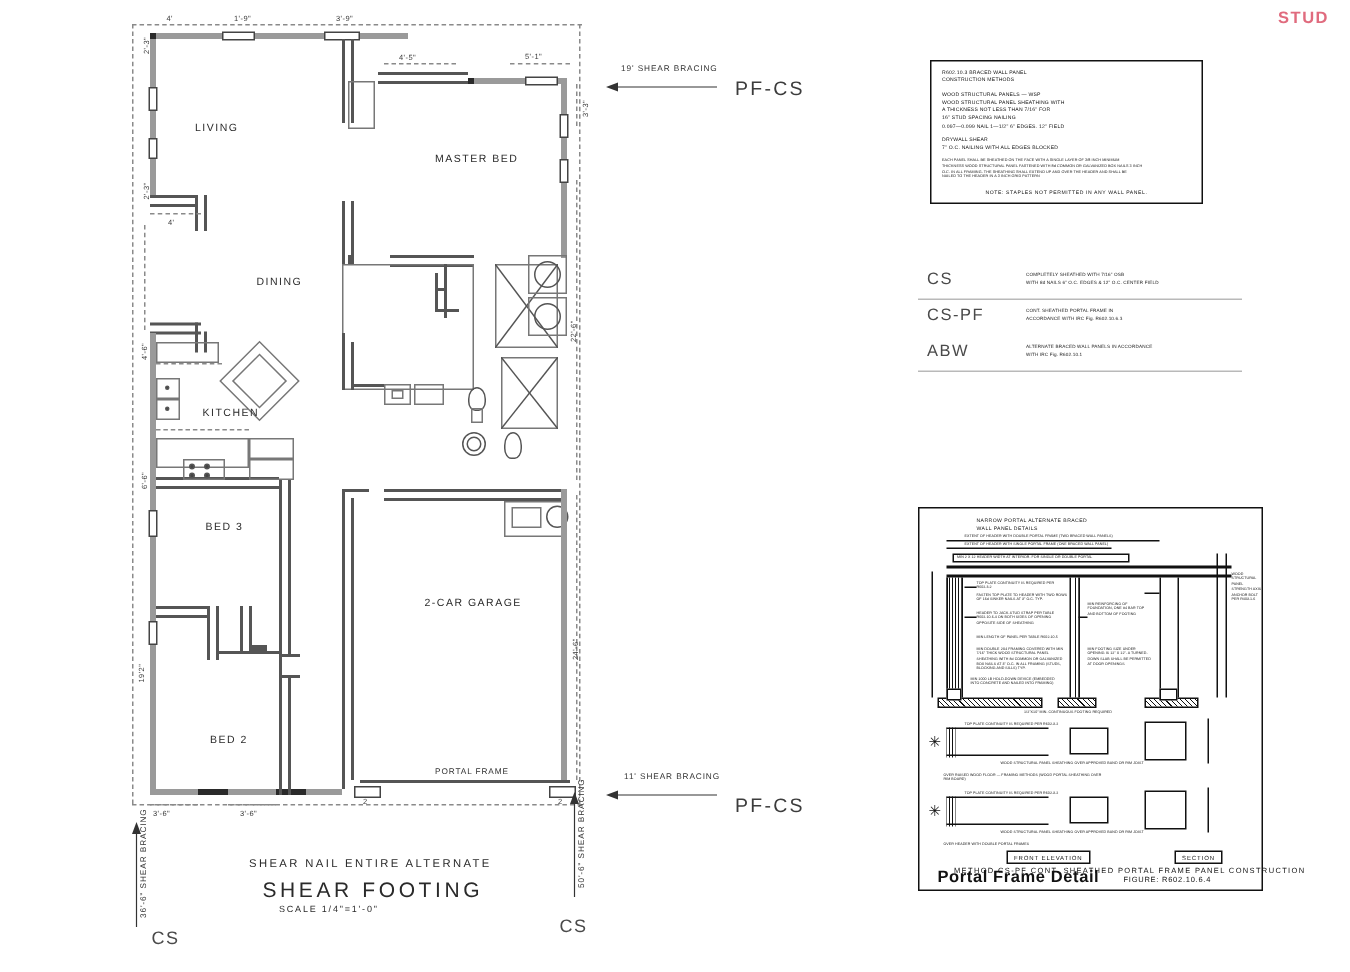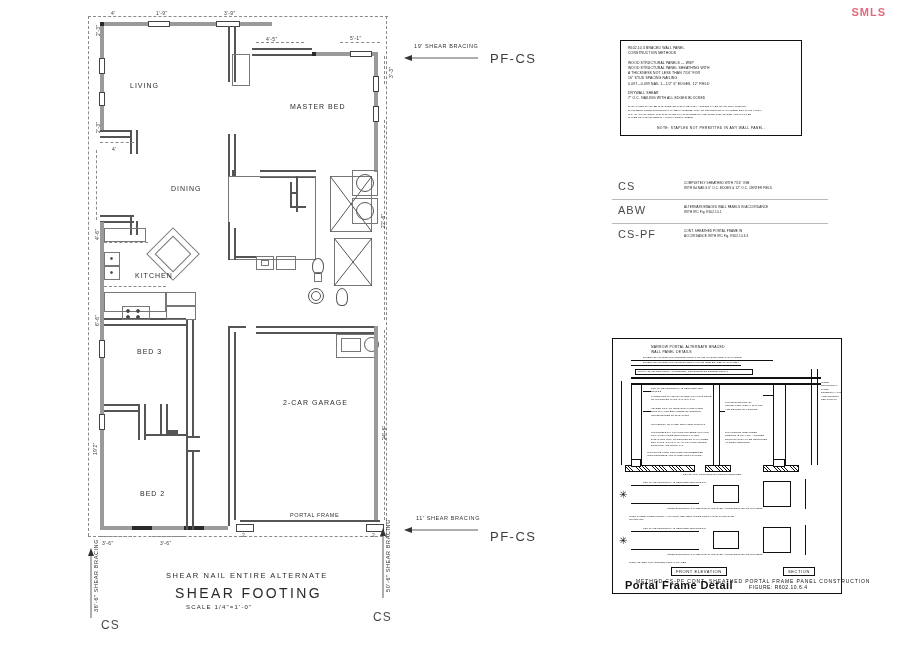--- a/index.html
+++ b/index.html
@@ -105,21 +105,21 @@
   .pf-ftg  { position:absolute; border:1px solid #111; background:
       repeating-linear-gradient(45deg,#111 0 .5px,transparent .5px 2.4px); }
   .pf-line { position:absolute; background:#111; }
   .pf-rect { position:absolute; border:1px solid #111; }
 </style>
 </head>
 <body>
 
 <div class="sheet">
 
-  <div class="watermark">SMLS</div>
+  <div class="watermark">STUD</div>
 
   <div>
 
     <div class="dash-h" style="left:88px;  top:16px;  width:300px;"></div>
     <div class="dash-v" style="left:88px;  top:16px;  height:520px;"></div>
     <div class="dash-v" style="left:386px; top:16px;  height:520px;"></div>
     <div class="dash-h" style="left:88px;  top:536px; width:300px;"></div>
 
     <div class="wall" style="left:100px; top:22px;  width:4px;  height:10px;"></div>
     <div class="wallg" style="left:104px; top:22px;  width:44px; height:4px;"></div>
@@ -369,32 +369,32 @@
   </div>
 
   <div class="legend" style="left:612px; top:176px; width:216px;">
     <div class="leg-row">
       <div class="leg-code">CS</div>
       <div class="leg-desc">
         <div>COMPLETELY SHEATHED WITH 7/16" OSB</div>
         <div>WITH 8d NAILS 6" O.C. EDGES &amp; 12" O.C. CENTER FIELD</div>
       </div>
     </div>
+    <div class="leg-row" style="border-bottom:none;">
+      <div class="leg-code">CS-PF</div>
+      <div class="leg-desc">
+        <div>CONT. SHEATHED PORTAL FRAME IN</div>
+        <div>ACCORDANCE WITH IRC Fig. R602.10.6.3</div>
+      </div>
+    </div>
     <div class="leg-row">
       <div class="leg-code">ABW</div>
       <div class="leg-desc">
         <div>ALTERNATE BRACED WALL PANELS IN ACCORDANCE</div>
         <div>WITH IRC Fig. R602.10.1</div>
-      </div>
-    </div>
-    <div class="leg-row" style="border-bottom:none;">
-      <div class="leg-code">CS-PF</div>
-      <div class="leg-desc">
-        <div>CONT. SHEATHED PORTAL FRAME IN</div>
-        <div>ACCORDANCE WITH IRC Fig. R602.10.6.3</div>
       </div>
     </div>
   </div>
 
   <div class="pfbox" style="left:612px; top:338px; width:230px; height:256px;">
 
     <div class="pf-title-hd" style="left:38px; top:6px;">NARROW PORTAL ALTERNATE BRACED</div>
     <div class="pf-title-hd" style="left:38px; top:11px;">WALL PANEL DETAILS</div>
 
     <div class="pf-line" style="left:18px; top:21px; width:142px; height:.5px;"></div>

